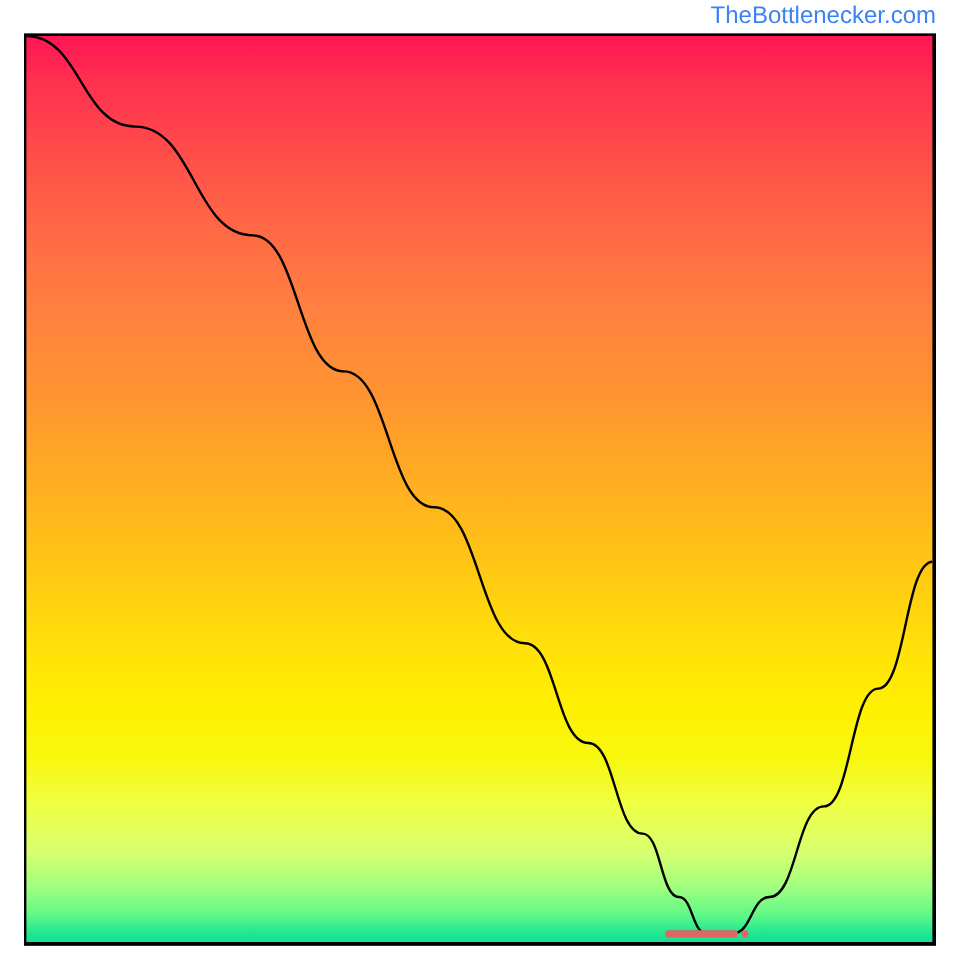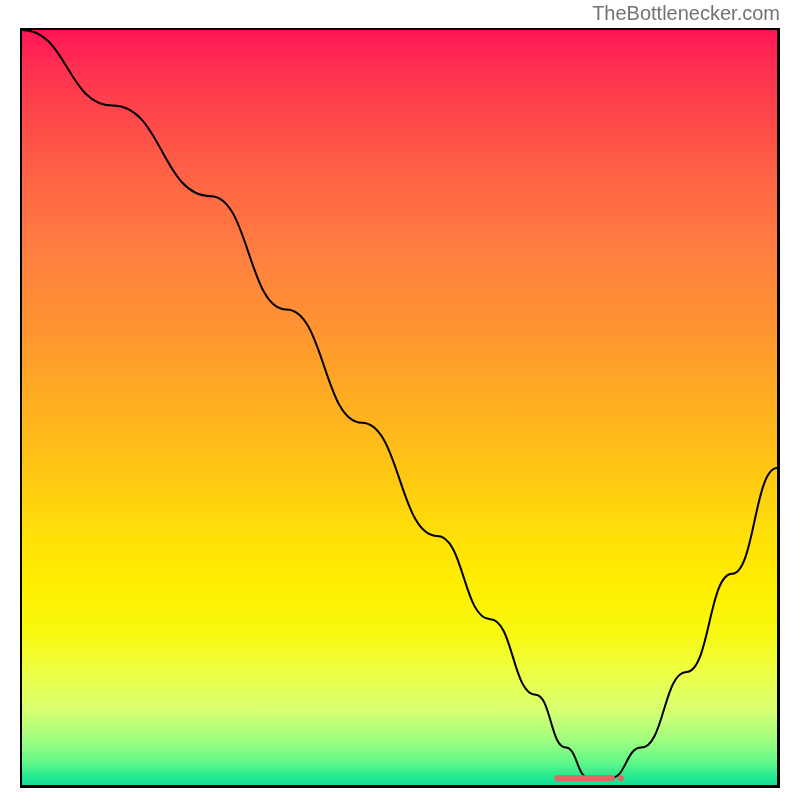--- a/index.html
+++ b/index.html
@@ -9,21 +9,21 @@
     height: 800px;
     background: #ffffff;
     font-family: Arial, sans-serif;
     position: relative;
   }
   .watermark {
     position: absolute;
     top: 2px;
     right: 20px;
     font-size: 20px;
-    color: #737373;
+    color: #3b82f6;
     font-weight: normal;
     z-index: 10;
   }
   .chart-container {
     position: absolute;
     left: 20px;
     top: 28px;
     width: 760px;
     height: 760px;
     border: 2.4px solid #000000;

